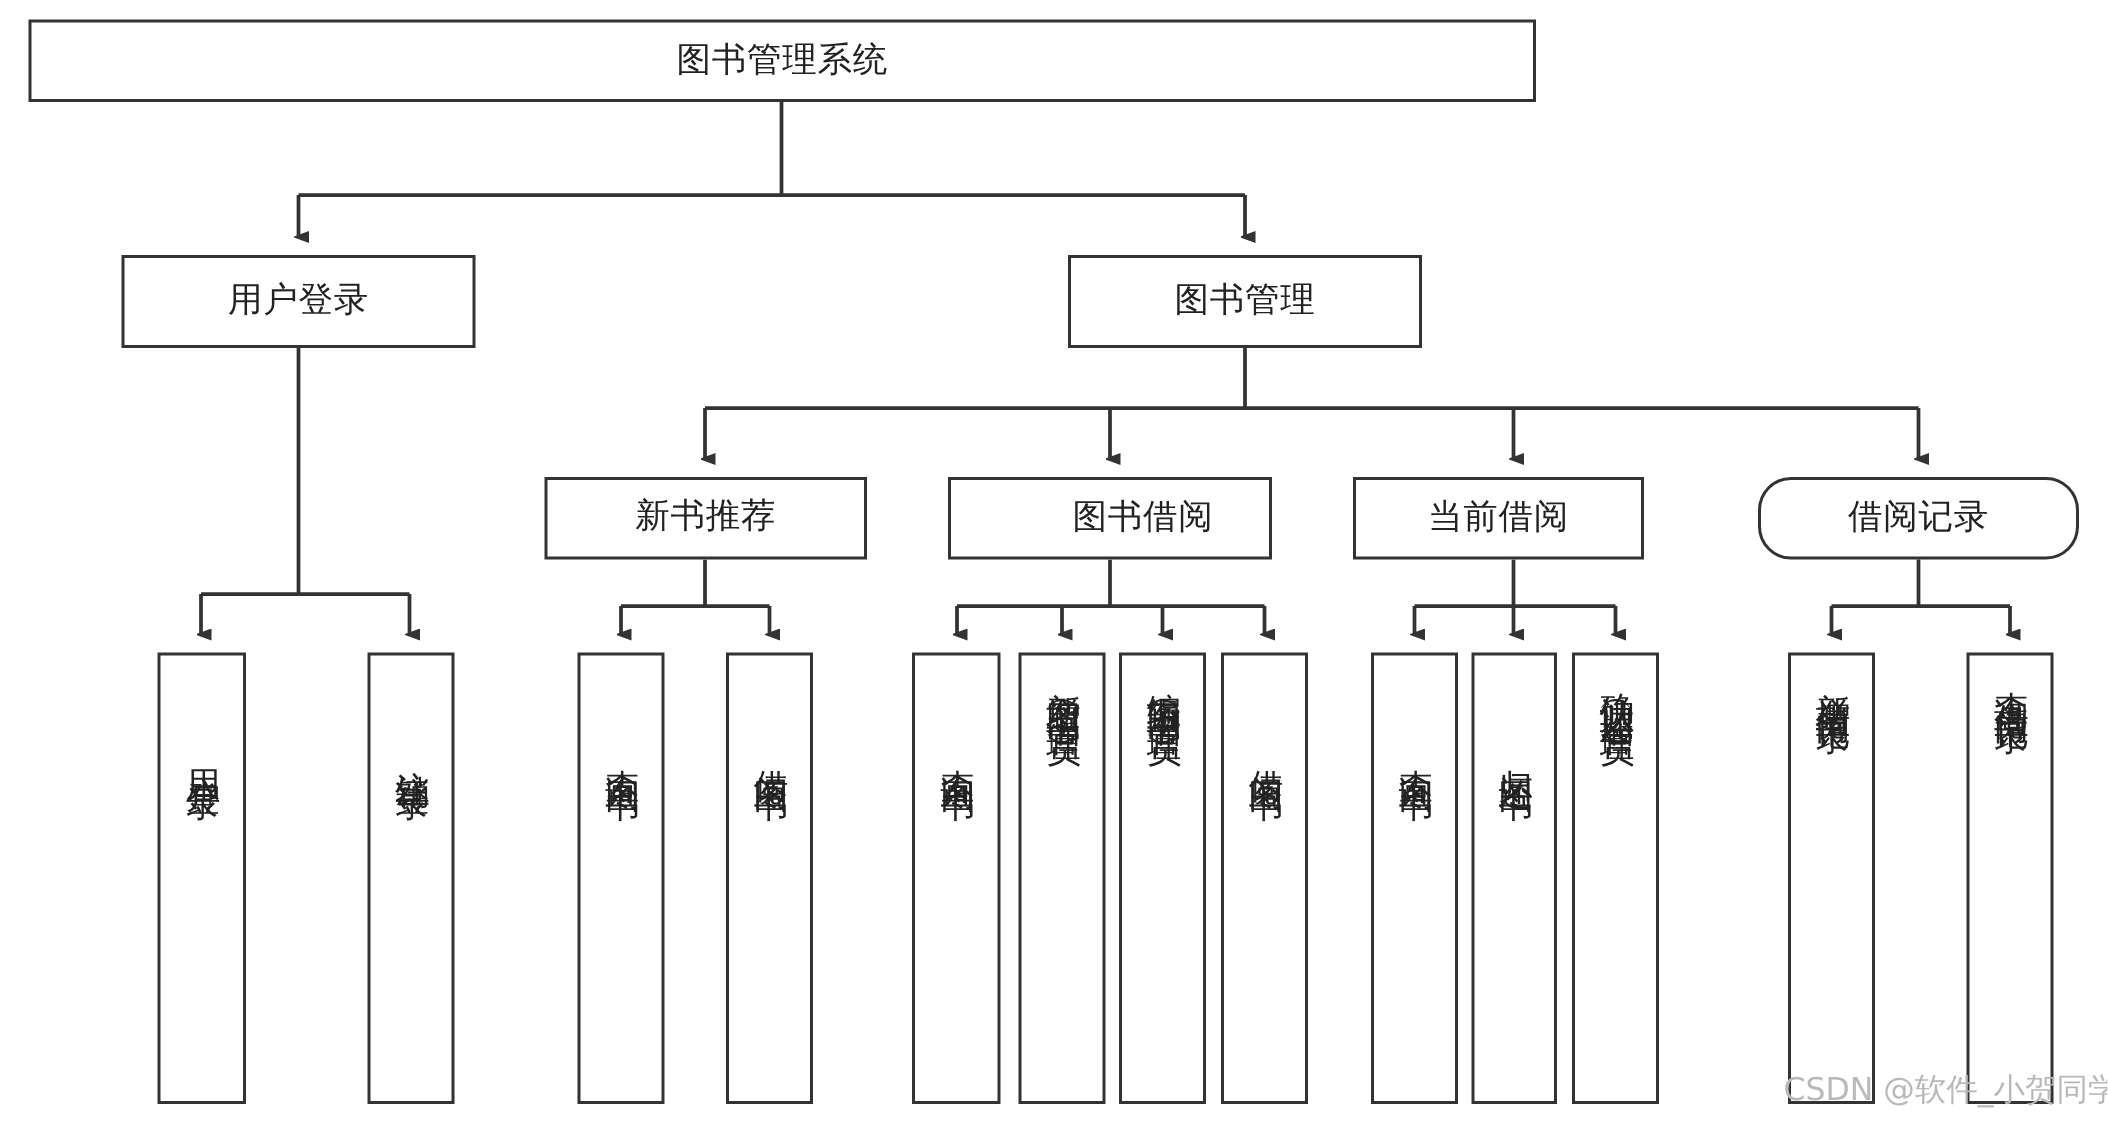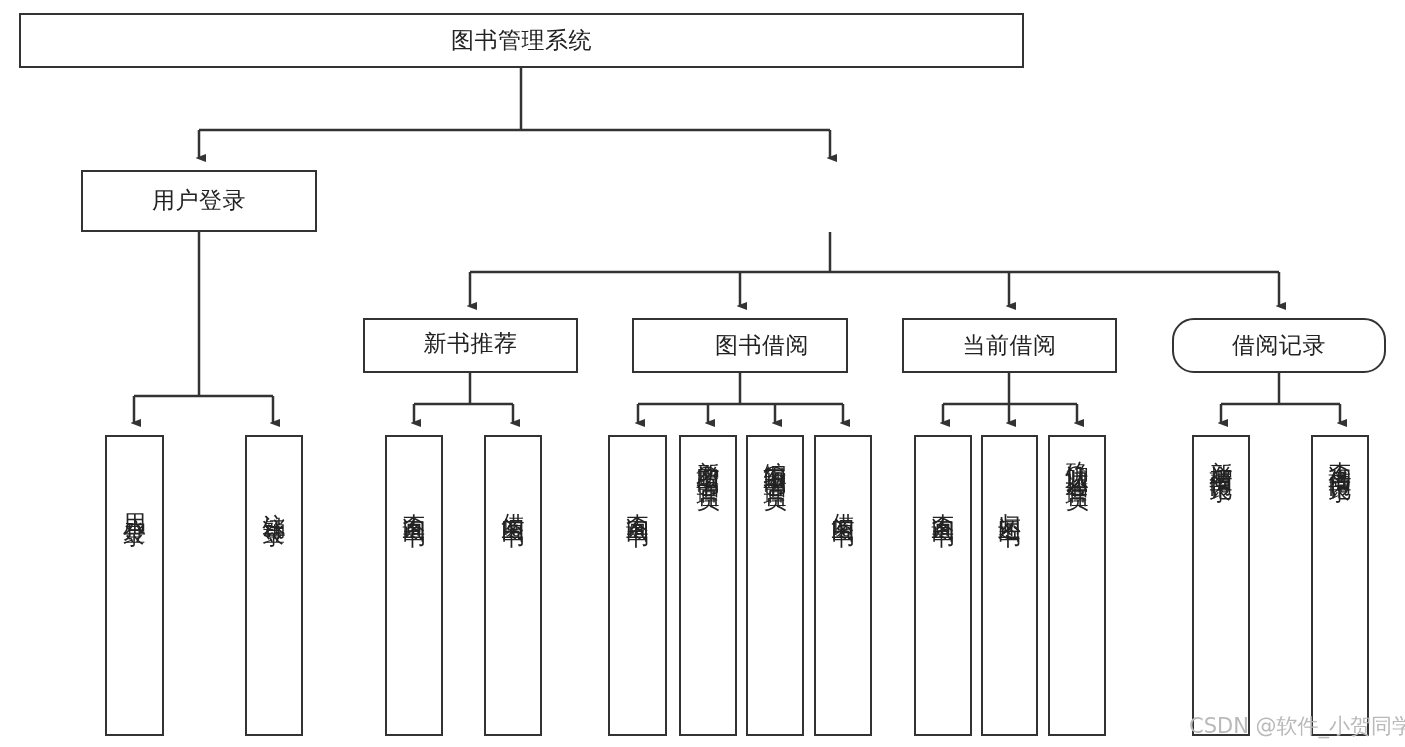--- a/index.html
+++ b/index.html
@@ -135,28 +135,31 @@
     </g>
   </svg>
 
   <div class="node root horiz" style="left:19px; top:13px; width:1005px; height:55px;">
     <span class="label">图书管理系统</span>
   </div>
 
   <div class="node horiz" style="left:81px; top:170px; width:236px; height:62px;">
     <span class="label">用户登录</span>
   </div>
+  <div class="node horiz" style="left:712px; top:170px; width:236px; height:62px;">
+    <span class="label">图书管理</span>
+  </div>
 
   <div class="node horiz" style="left:363px; top:318px; width:215px; height:55px;font-family:Liberation Mono, monospace;">
     <span class="label">新书推荐</span>
   </div>
   <div class="node horiz" style="left:632px; top:318px; width:216px; height:55px;padding-left:44px;">
     <span class="label">图书借阅</span>
   </div>
-  <div class="node horiz" style="left:902px; top:318px; width:215px; height:55px;">
+  <div class="node horiz" style="left:902px; top:318px; width:194px; height:55px;">
     <span class="label">当前借阅</span>
   </div>
   <div class="node horiz" style="left:1172px; top:318px; width:214px; height:55px;border-radius:22px;">
     <span class="label">借阅记录</span>
   </div>
 
   <div class="node vert mid" style="left:105px; top:435px; width:59px; height:301px;">
     <span class="label">用户登录</span>
   </div>
   <div class="node vert mid" style="left:245px; top:435px; width:58px; height:301px;">

